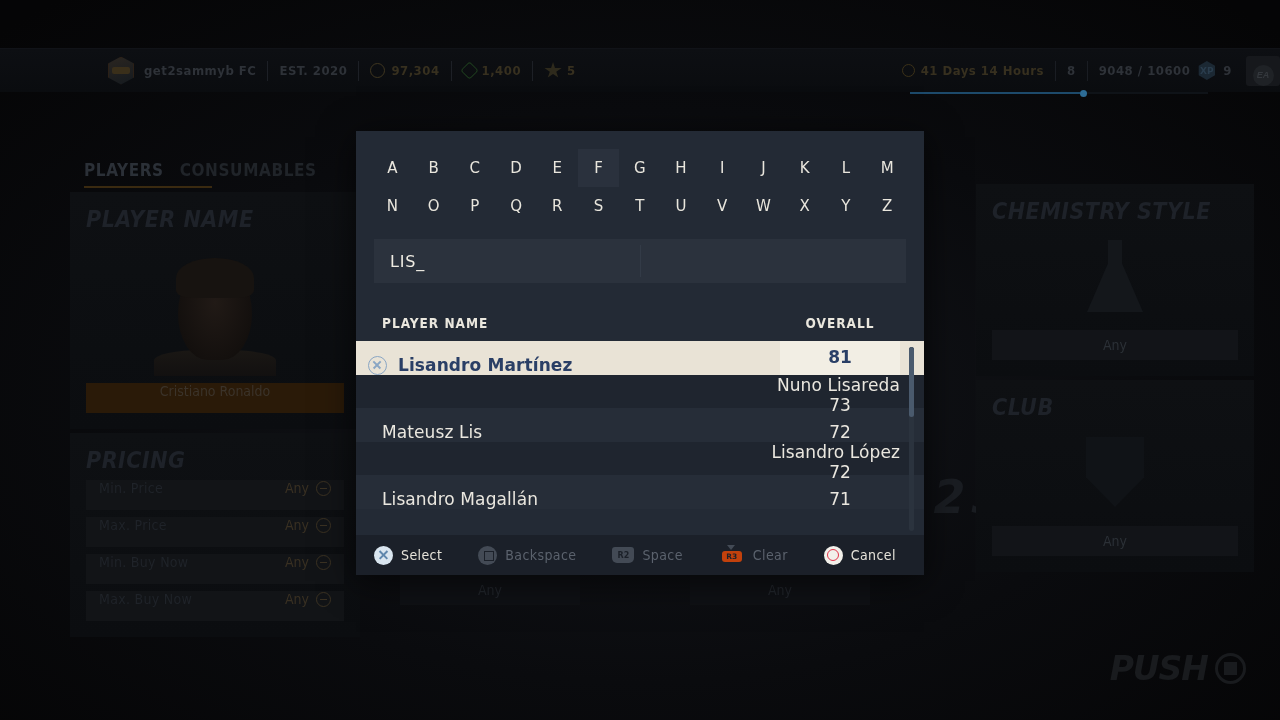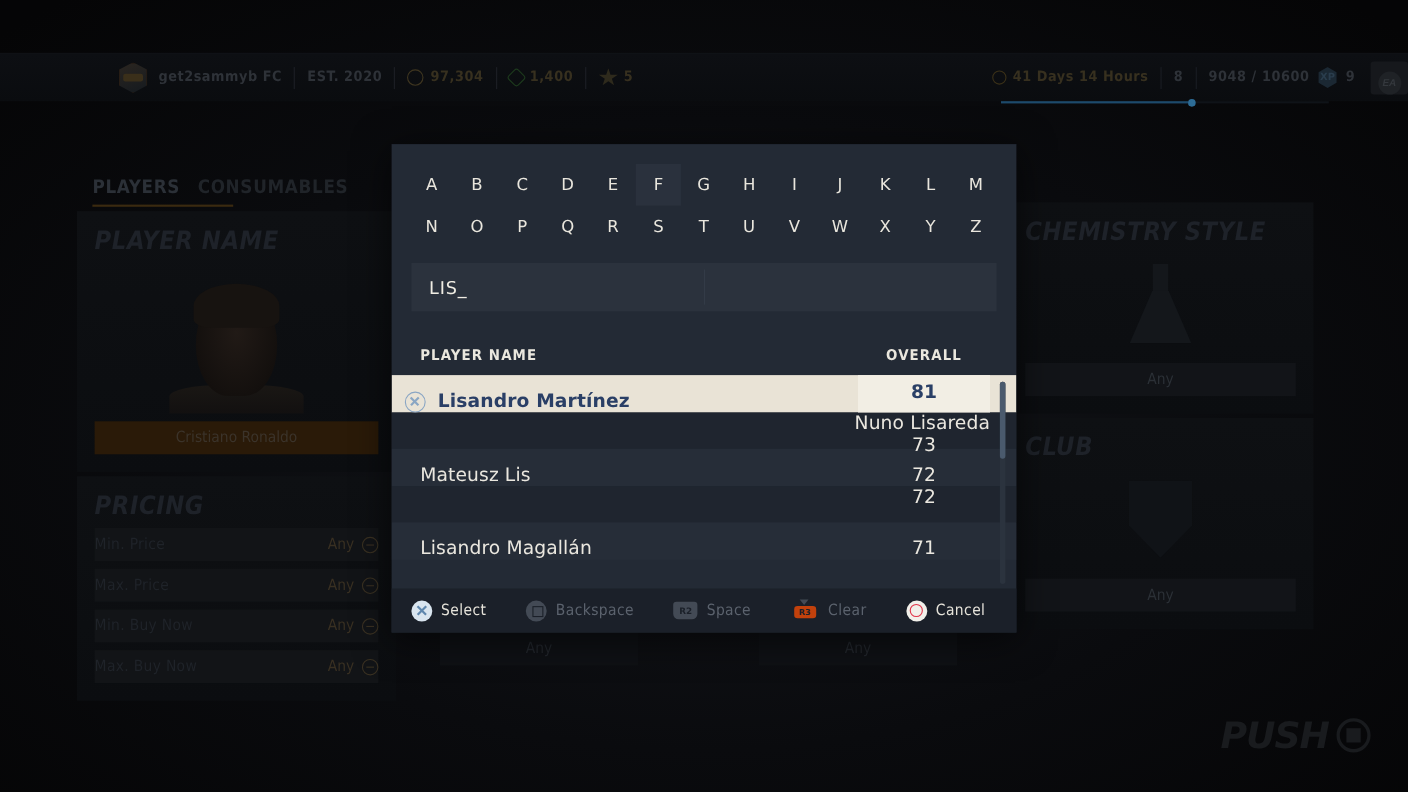--- a/index.html
+++ b/index.html
@@ -136,22 +136,22 @@
   }
   #player-face .hair {
     position:absolute; left:36px; top:20px; width:78px; height:40px;
     background:#171310; border-radius:50% 50% 20% 20%;
   }
   #player-face .torso {
     position:absolute; left:14px; bottom:0; width:122px; height:26px;
     background:linear-gradient(180deg,#1a1714,#121010); border-radius:40% 40% 0 0;
   }
   .field-row {
-    display:flex; align-items:center; justify-content:space-between;
-    height:30px; padding:0 0; margin-top:7px;
+    display:flex; align-items:flex-start; justify-content:space-between;
+    height:30px; padding:0 13px; margin-top:7px;
     background:#121417; font-size:13px;
   }
   .field-row.highlight { background:#2a1a08; justify-content:center; }
   .field-label {
     font-family:"DejaVu Sans Condensed","DejaVu Sans",sans-serif;
     font-size:14px; color:#1f2329; letter-spacing:.3px;
   }
   .field-value {
     font-family:"DejaVu Sans Condensed","DejaVu Sans",sans-serif;
     font-size:14px; color:#393022; display:flex; align-items:center; gap:7px;
@@ -160,21 +160,21 @@
   .dot-ico {
     width:15px; height:15px; border-radius:50%; border:1.4px solid #3a3122;
     display:inline-block; position:relative;
   }
   .dot-ico::after{
     content:""; position:absolute; left:2.6px; top:6px; width:7px; height:1.5px;
     background:#3a3122;
   }
 
   
-  #right-col { position:absolute; left:916px; top:180px; width:278px; }
+  #right-col { position:absolute; left:976px; top:180px; width:278px; }
   .icon-big {
     height:92px; display:flex; align-items:center; justify-content:center; margin-top:6px;
   }
   .flask {
     width:56px; height:72px; position:relative;
   }
   .flask::before{
     content:""; position:absolute; left:21px; top:0; width:14px; height:26px; background:#14171b;
   }
   .flask::after{
@@ -549,20 +549,21 @@
         <span class="r-name">Nuno Lisareda</span>
         <span class="r-ovr">73</span>
       </div>
 
       <div class="row alt">
         <span class="r-name">Mateusz Lis</span>
         <span class="r-ovr">72</span>
       </div>
 
       <div class="row base">
+        <span class="r-name">Lisandro López</span>
         <span class="r-ovr">72</span>
       </div>
 
       <div class="row alt">
         <span class="r-name">Lisandro Magallán</span>
         <span class="r-ovr">71</span>
       </div>
 
     </div>
 

